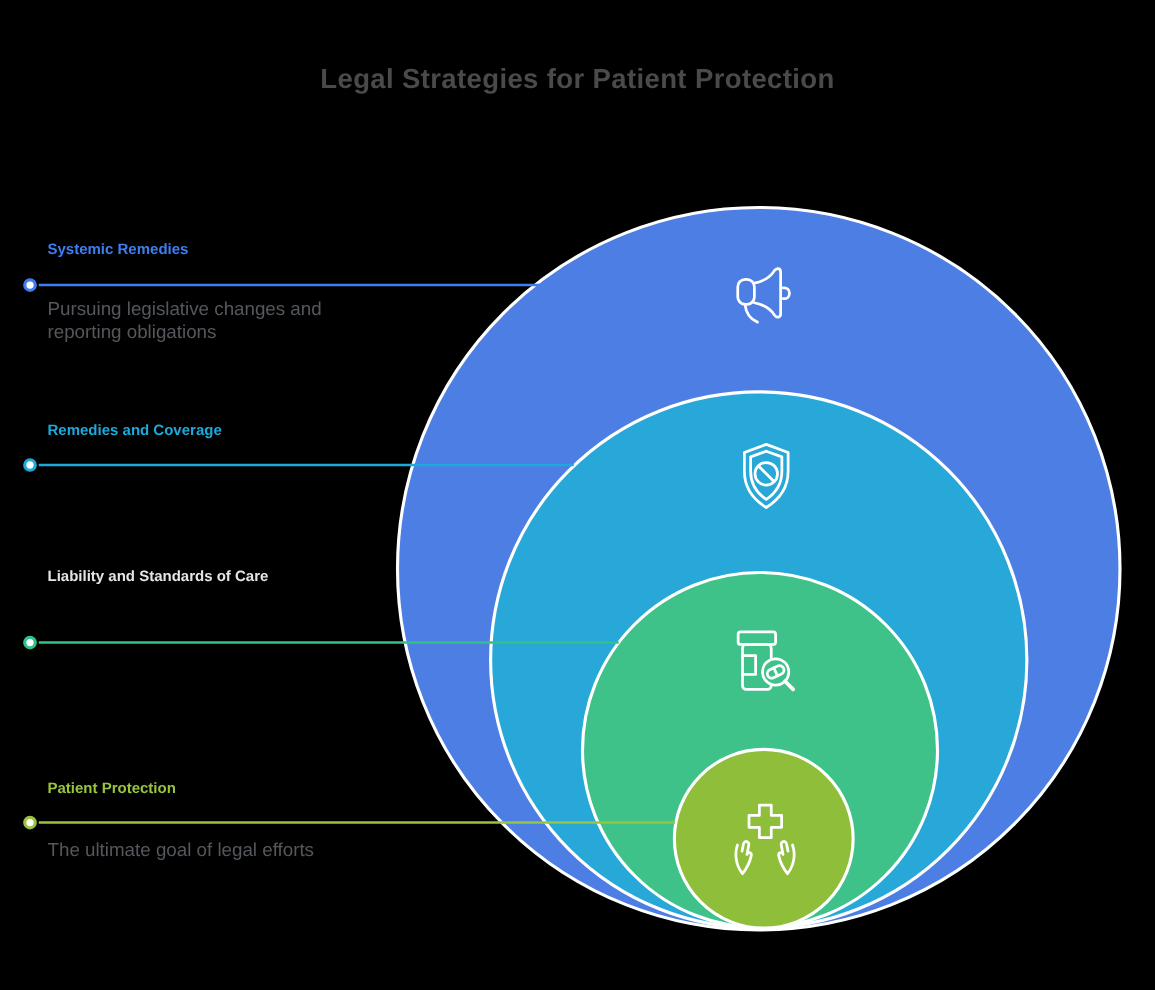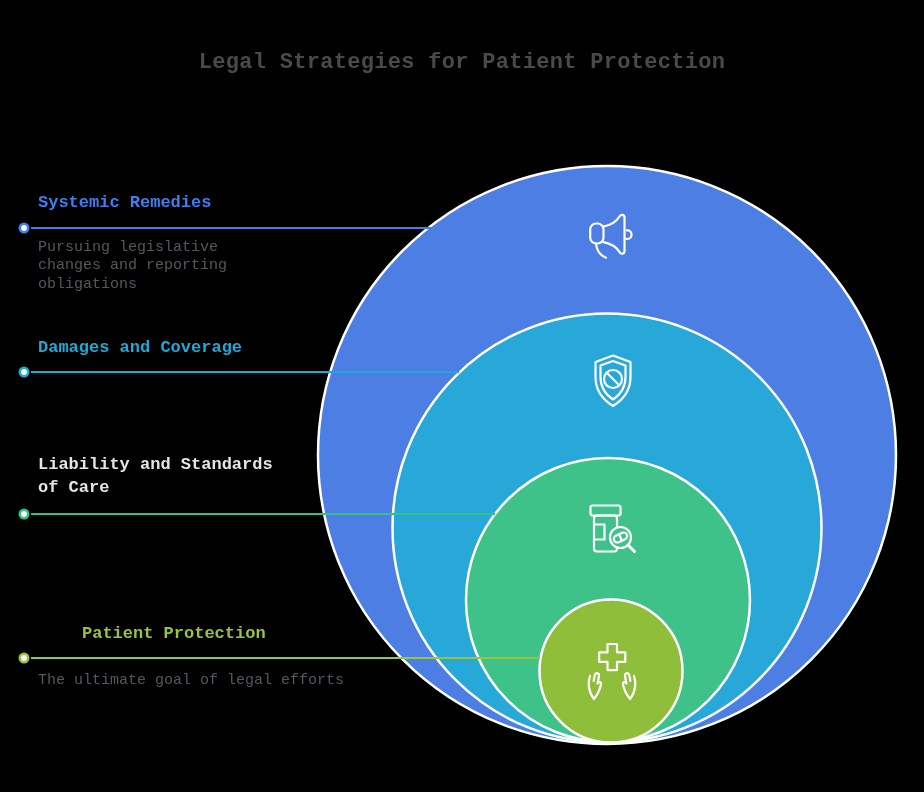--- a/index.html
+++ b/index.html
@@ -1,34 +1,34 @@
 <!DOCTYPE html>
 <html><head>
 <meta charset="utf-8">
 <style>
   html,body{margin:0;padding:0;background:#000;}
   .canvas{
     position:relative;width:924px;height:792px;background:#000;overflow:hidden;
-    font-family:Liberation Mono, monospace;
+    font-family:Liberation Sans, sans-serif;
   }
   .title{
     position:absolute;top:50px;left:0;right:0;text-align:center;
     font-size:22px;font-weight:700;letter-spacing:.3px;color:#4a4a4a;
   }
   .diagram{position:absolute;top:0;left:0;}
   .layer-label{
-    position:absolute;left:38px;font-size:17px;font-weight:700;line-height:1.33;
+    position:absolute;left:38px;font-size:12px;font-weight:700;line-height:1.33;
   }
   .layer-desc{
     position:absolute;left:38px;font-size:15px;line-height:1.22;color:#54585c;
   }
   .l0{top:192px;width:300px;}
   .l1{top:337px;width:300px;}
   .l2{top:454px;width:245px;}
-  .l3{top:623px;width:300px;margin-left:44px;}
+  .l3{top:623px;width:300px;}
   .d0{top:239px;width:245px;}
   .d1{top:383px;width:272px;}
   .d2{top:527px;width:256px;}
   .d3{top:672px;width:330px;}
 </style>
 </head>
 <body>
 
 <div class="canvas">
 
@@ -86,19 +86,19 @@
       <g transform="translate(54,0) scale(-1,1)">
         <path d="M5,34 C2.5,41 3.5,50 9,57 C12.5,52.5 15,47.5 16,42.5 C16.5,40 13.5,39 12.5,41.5"></path>
         <path d="M12.8,40.5 L14,34 C14.5,31 10.5,30 9.8,33 L8.6,39"></path>
       </g>
     </g>
   </svg>
 
   <div class="layer-label l0" style="color: rgb(61, 127, 242);">Systemic Remedies</div>
   <div class="layer-desc d0">Pursuing legislative changes and reporting obligations</div>
 
-  <div class="layer-label l1" style="color: rgb(29, 169, 218);">Damages and Coverage</div>
+  <div class="layer-label l1" style="color: rgb(29, 169, 218);">Remedies and Coverage</div>
 
   <div class="layer-label l2" style="color: #e5e5e5;">Liability and Standards of Care</div>
 
   <div class="layer-label l3" style="color: rgb(153, 196, 62);">Patient Protection</div>
   <div class="layer-desc d3">The ultimate goal of legal efforts</div>
 </div>
 
 </body></html>

